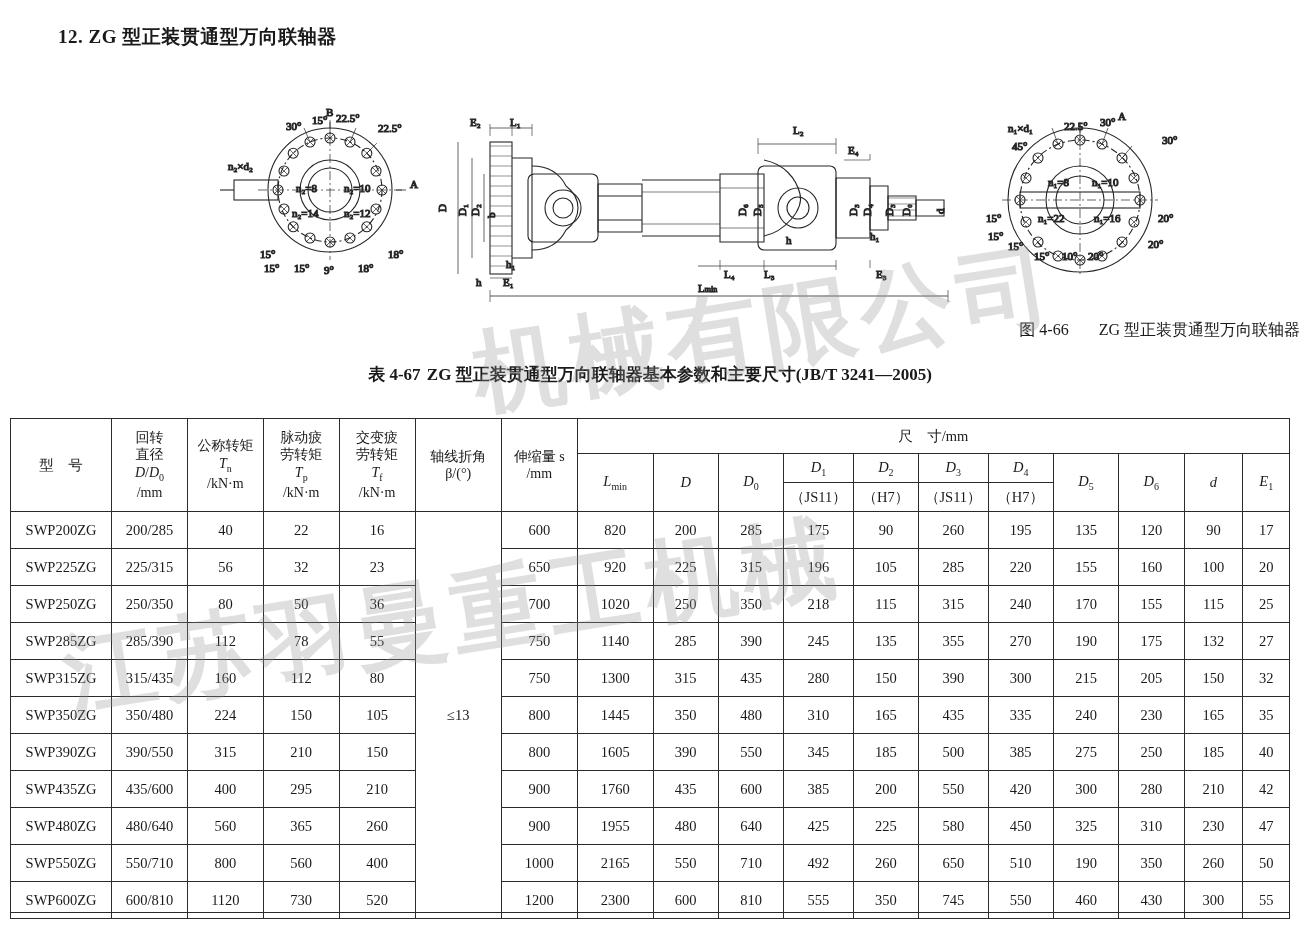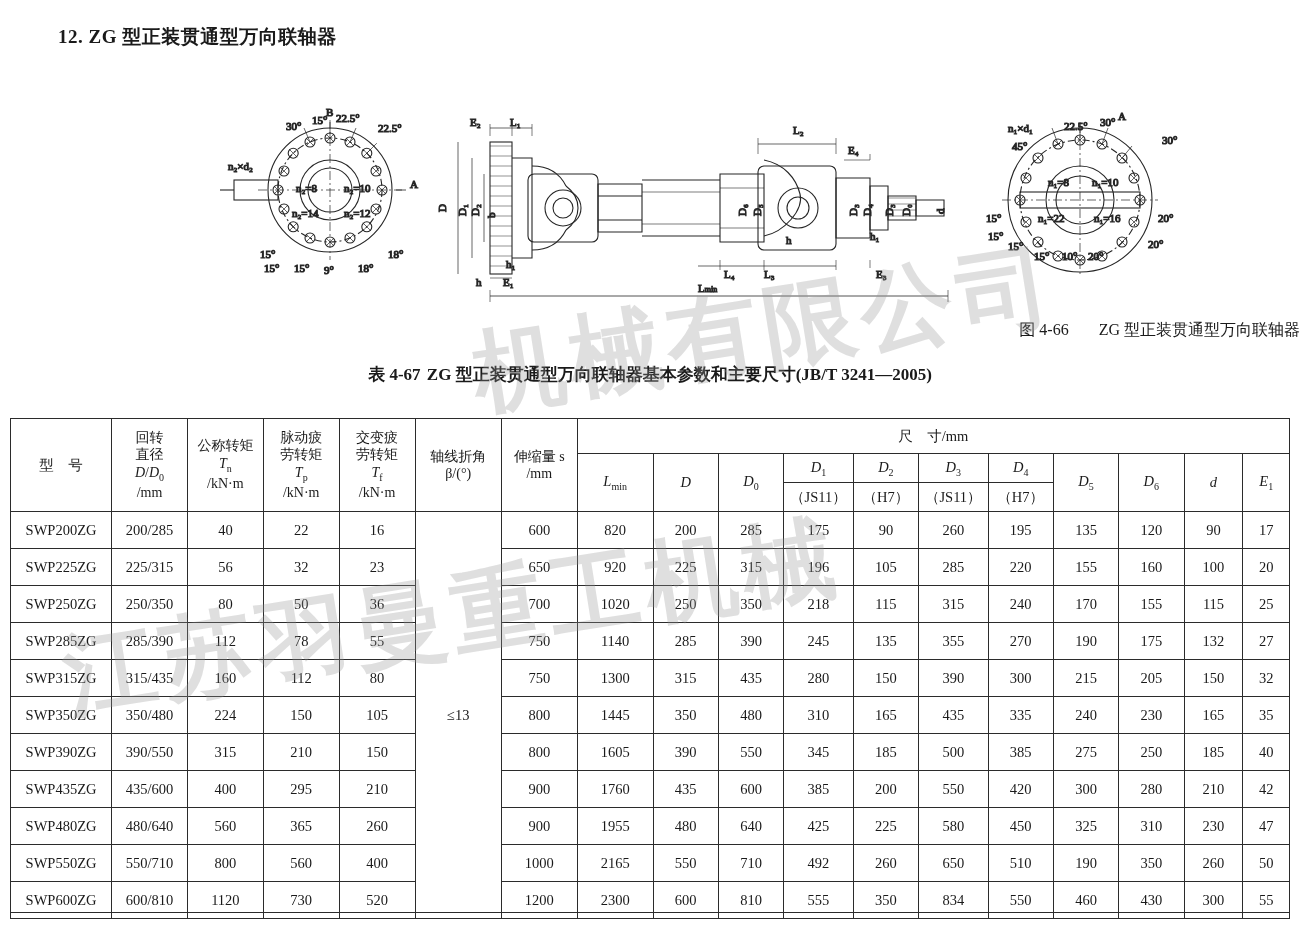--- a/index.html
+++ b/index.html
@@ -596,21 +596,21 @@
         <td>600/810</td>
         <td>1120</td>
         <td>730</td>
         <td>520</td>
         <td>1200</td>
         <td>2300</td>
         <td>600</td>
         <td>810</td>
         <td>555</td>
         <td>350</td>
-        <td>834</td>
+        <td>745</td>
         <td>550</td>
         <td>460</td>
         <td>430</td>
         <td>300</td>
         <td>55</td>
       </tr>
     </tbody>
   </table>
 
   <div class="bottom-rule"></div>

